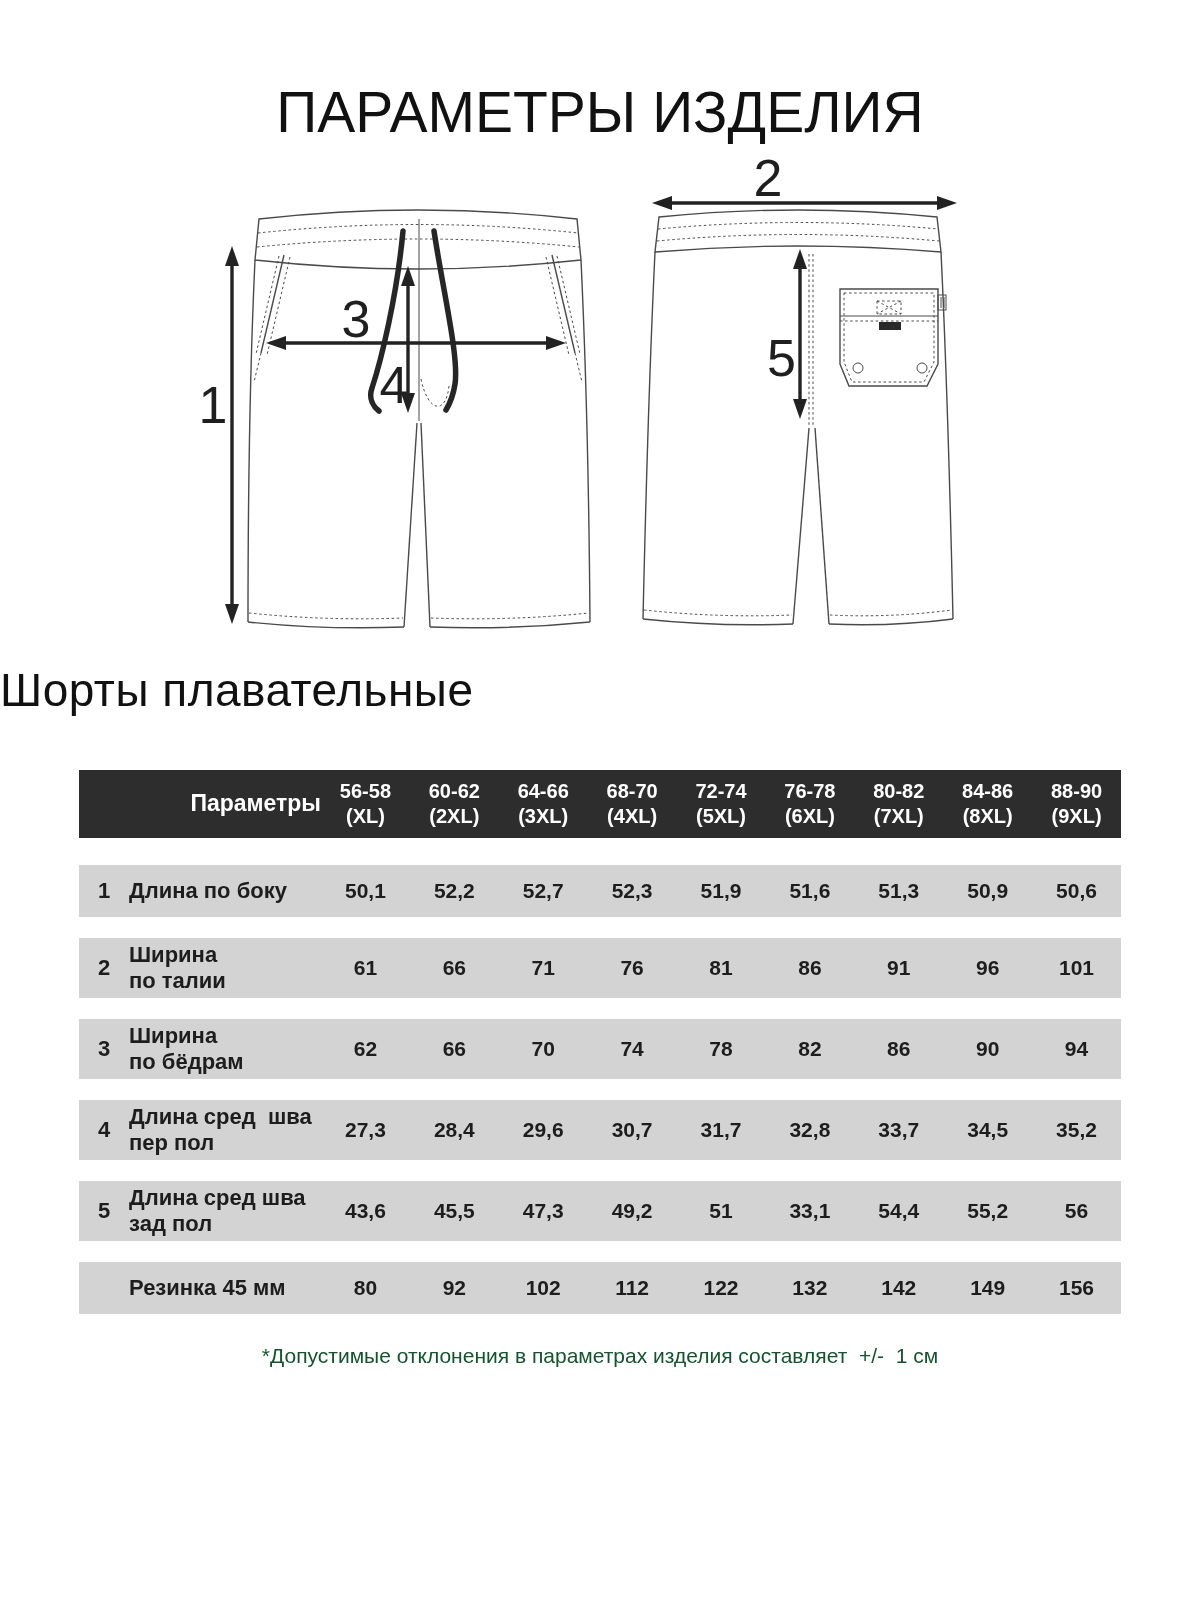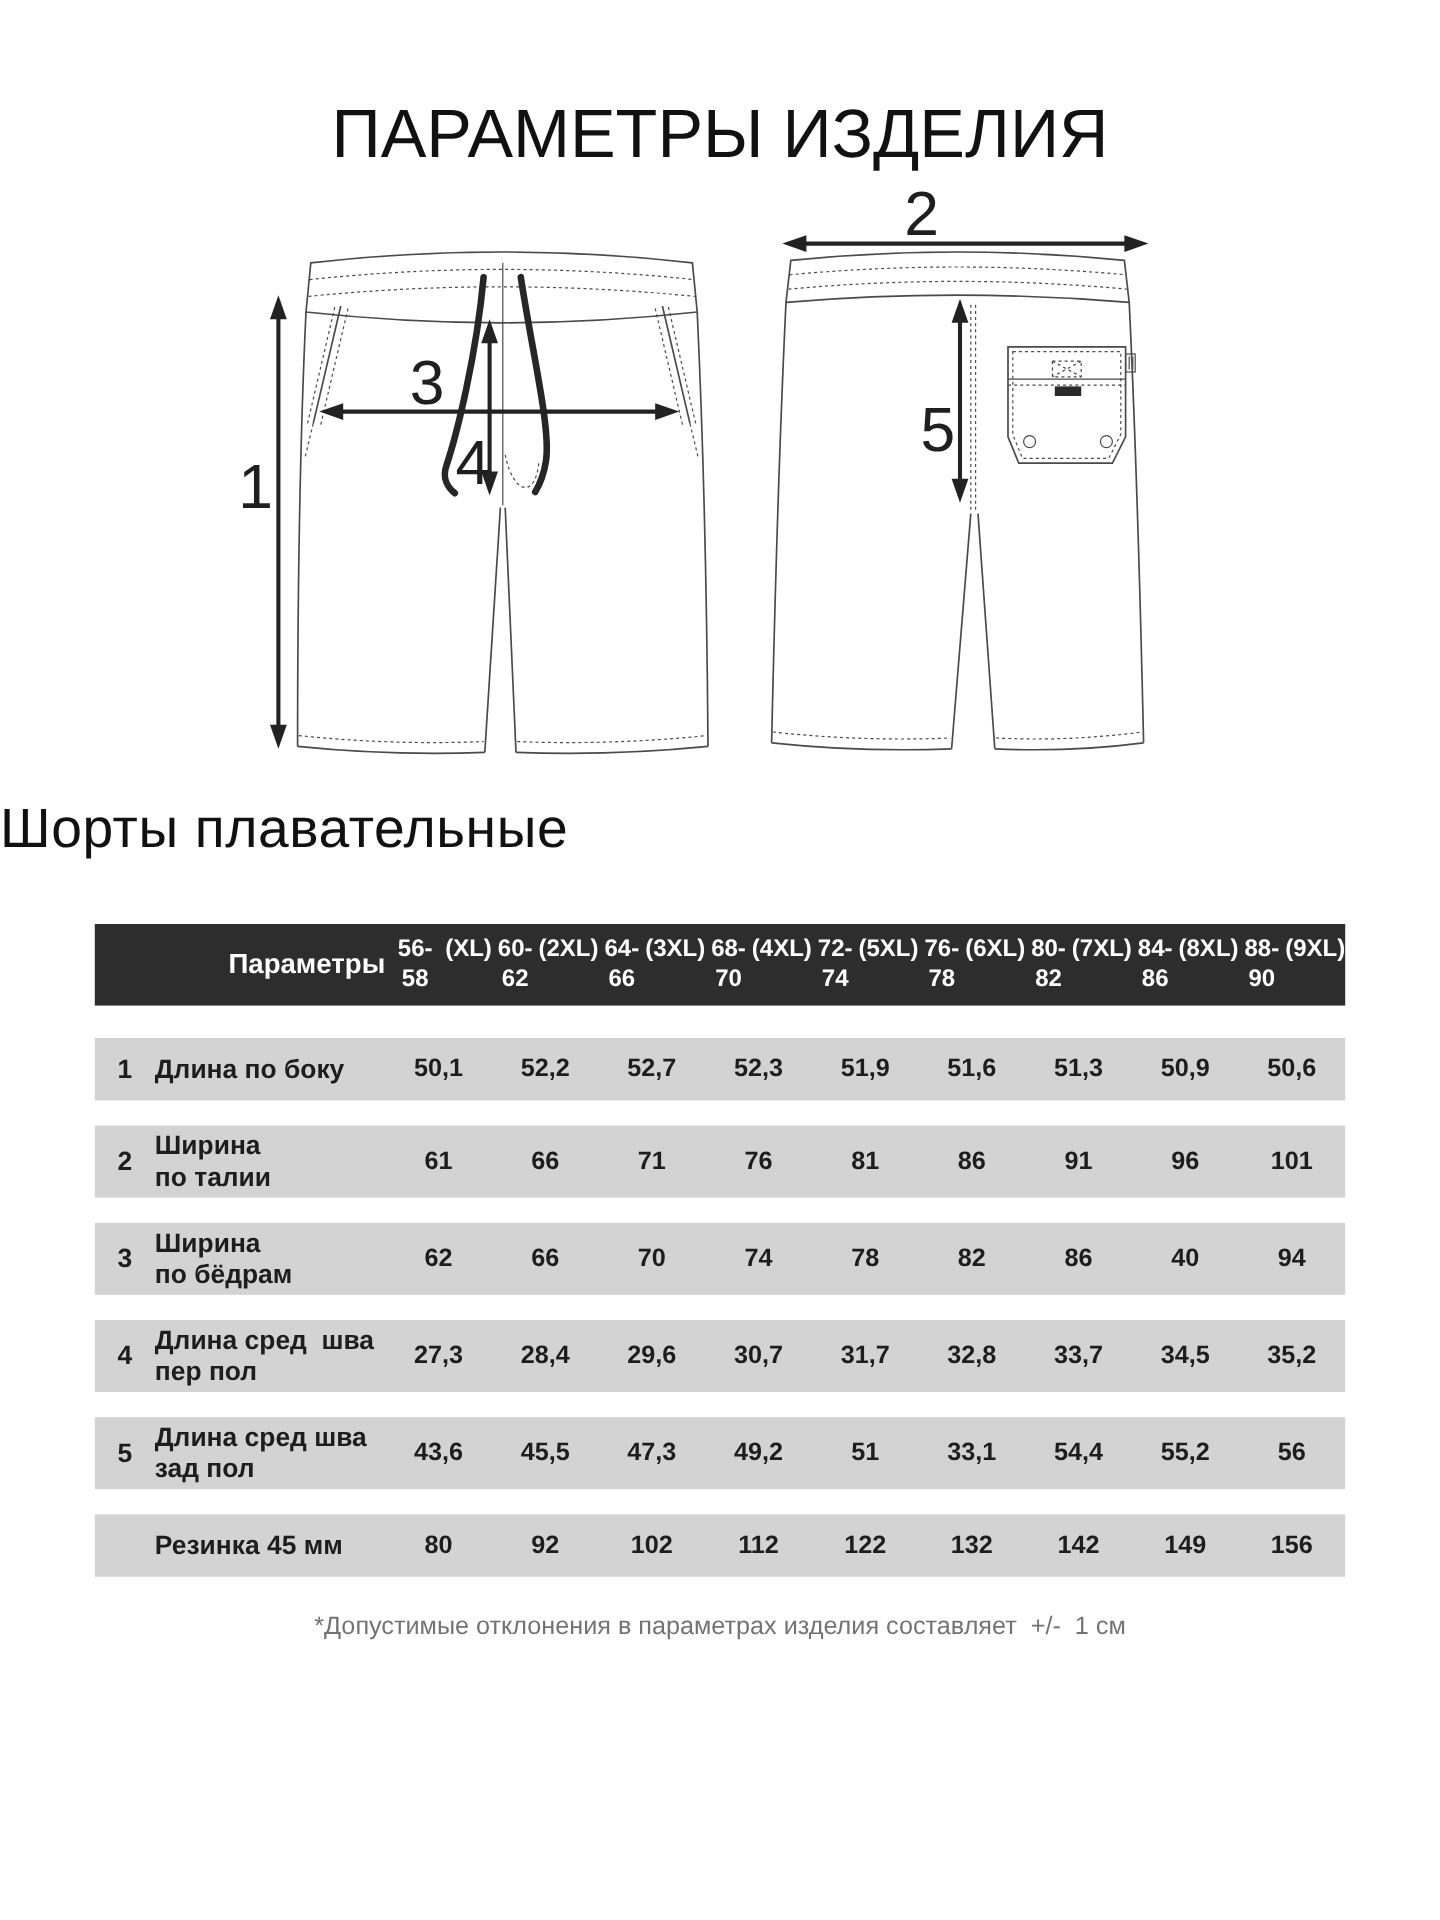--- a/index.html
+++ b/index.html
@@ -27,25 +27,25 @@
   .sizetable{width:1042px;margin:54px auto 0 auto;}
   .trow{display:grid;grid-template-columns:50px 192px repeat(9,1fr);align-items:center;}
   .trow.thead{background:#2d2d2d;color:#ffffff;height:68px;margin-bottom:27px;}
   .trow.body{background:#d3d3d3;color:#1d1d1d;height:52px;margin-bottom:21px;}
   .trow.body.tall{height:60px;}
   .cell{white-space:pre-wrap;}
   .cell.num{text-align:center;font-size:22px;font-weight:700;}
   .cell.label{font-size:22px;font-weight:700;line-height:1.15;}
   .cell.label span{display:block;}
   .cell.val{text-align:center;font-size:21px;font-weight:700;}
-  .cell.szhead{display:flex;flex-direction:row;justify-content:flex-end;text-align:center;
+  .cell.szhead{display:flex;flex-direction:column;justify-content:flex-end;text-align:center;
     font-size:20px;font-weight:700;line-height:1.22;}
   .cell.plabel{font-size:23px;font-weight:700;text-align:right;}
   .footnote{
-    margin-top:30px;text-align:center;font-size:21px;color:#737373;white-space:pre-wrap;
+    margin-top:30px;text-align:center;font-size:21px;color:#14532d;white-space:pre-wrap;
   }
 </style>
 </head>
 <body>
 
 <div class="page">
 
   <h1 class="title">ПАРАМЕТРЫ ИЗДЕЛИЯ</h1>
 
   <div class="diagram-wrap">
@@ -199,21 +199,21 @@
         <div class="trow body tall">
           <div class="cell num">3</div>
           <div class="cell label"><span>Ширина</span><span>по бёдрам</span></div>
           <div class="cell val">62</div>
           <div class="cell val">66</div>
           <div class="cell val">70</div>
           <div class="cell val">74</div>
           <div class="cell val">78</div>
           <div class="cell val">82</div>
           <div class="cell val">86</div>
-          <div class="cell val">40</div>
+          <div class="cell val">90</div>
           <div class="cell val">94</div>
         </div>
         <div class="trow body tall">
           <div class="cell num">4</div>
           <div class="cell label"><span>Длина сред  шва</span><span>пер пол</span></div>
           <div class="cell val">27,3</div>
           <div class="cell val">28,4</div>
           <div class="cell val">29,6</div>
           <div class="cell val">30,7</div>
           <div class="cell val">31,7</div>

